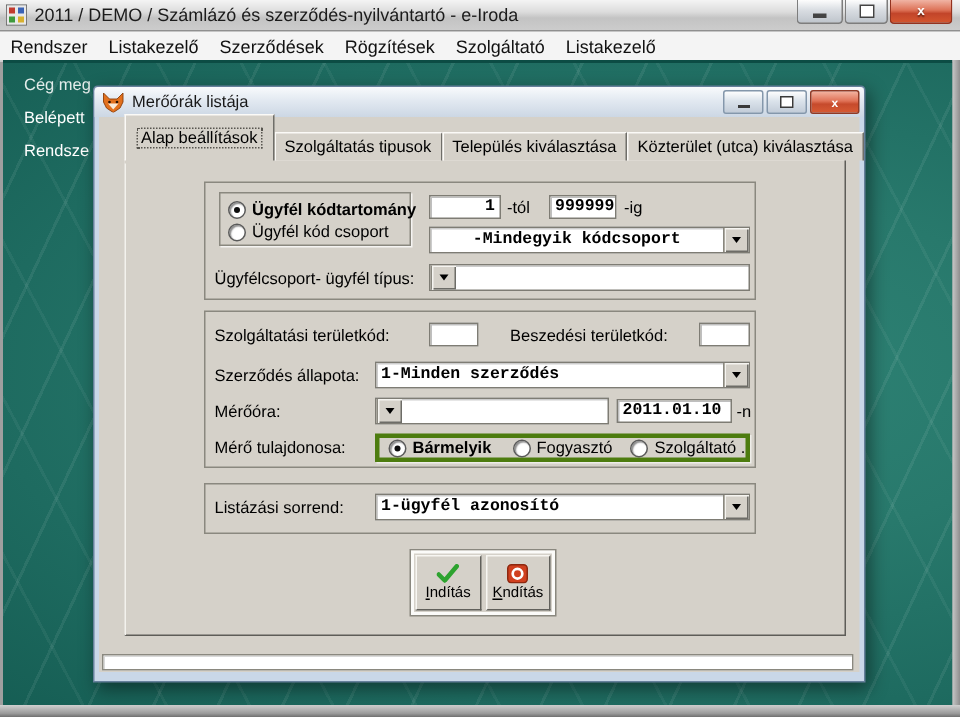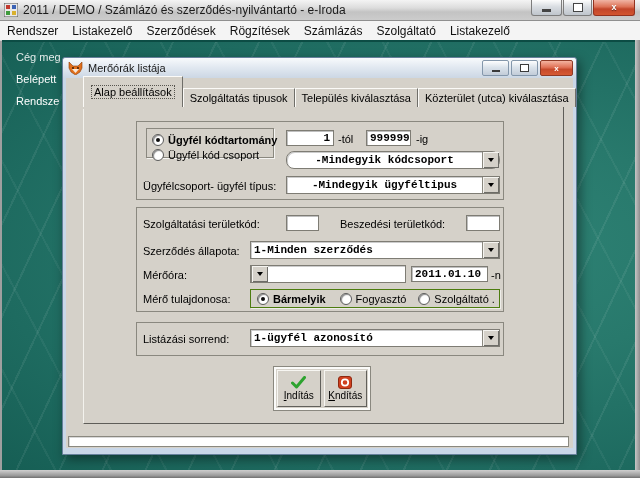--- a/index.html
+++ b/index.html
@@ -90,21 +90,21 @@
   
   .panel{
     position:absolute;left:17px;top:28px;width:479px;height:316px;z-index:2;
     background:#d5d1c9;border:1px solid;border-color:#f3f2ed #5e5d58 #5e5d58 #f3f2ed;
   }
   .group{position:absolute;left:52px;width:366px;border:1px solid #8a887f;}
   .g1{top:14px;height:77px;}
   .g2{top:100px;height:103px;}
   .g3{top:215px;height:32px;}
   .subbox{
-    position:absolute;left:9px;top:6px;width:128px;height:30px;
+    position:absolute;left:9px;top:6px;width:128px;height:36px;
     border:1px solid #8a887f;box-shadow:1px 1px 0 rgba(255,255,255,.75);
     padding:3px 0 0 5px;box-sizing:border-box;
   }
   .radio-row{display:flex;align-items:center;gap:4px;font-size:11px;height:15px;white-space:nowrap;}
   .radio-row.bold{font-weight:bold;}
   .rb{width:10px;height:10px;border-radius:50%;background:#fff;flex:0 0 auto;
     border:1px solid #5a5a5a;box-shadow:inset 1px 1px 1px rgba(0,0,0,.45);}
   .rb.on::after{content:"";display:block;width:4px;height:4px;margin:3px;border-radius:50%;background:#0d0d0d;}
   .lbl{position:absolute;font-size:11px;color:#000;white-space:nowrap;}
   .mono{font-family:"Liberation Mono","DejaVu Sans Mono",monospace;font-weight:bold;font-size:11px;}
@@ -122,21 +122,21 @@
   .dd .val{flex:1;display:flex;align-items:center;padding:0 3px;white-space:nowrap;overflow:hidden;}
   .dd.center .val{justify-content:center;}
   .dd .btn{
     width:16px;background:#d5d1c9;border-left:1px solid #8a887f;flex:0 0 auto;
     box-shadow:inset 1px 1px 0 #f5f4f0,inset -1px -1px 0 #6d6c67;
     display:flex;align-items:center;justify-content:center;
   }
   .arrow{width:0;height:0;border-left:3px solid transparent;border-right:3px solid transparent;border-top:4px solid #000;}
   .owner-panel{
     position:absolute;left:113px;top:81px;width:250px;height:19px;
-    border:1px solid #4d7c0f;box-shadow:1px 1px 0 rgba(255,255,255,.6);
+    border:3px solid #4d7c0f;box-shadow:1px 1px 0 rgba(255,255,255,.6);
     display:flex;align-items:center;box-sizing:border-box;padding-left:6px;
   }
   .owner-panel .radio-row{margin-right:0;}
   .sp1{width:14px;} .sp2{width:12px;}
   
   .actions{
     position:absolute;left:190px;top:260px;width:96px;height:43px;box-sizing:border-box;
     background:#d5d1c9;border:2px solid #fbfbf9;box-shadow:0 0 0 1px #8a887f;
     display:flex;gap:3px;padding:1px;
   }
@@ -175,21 +175,20 @@
         <span>x</span>
       </div>
   </div>
 </div>
 
 <div class="menubar">
   <span class="menu-item">Rendszer</span>
   <span class="menu-item">Listakezelő</span>
   <span class="menu-item">Szerződések</span>
   <span class="menu-item">Rögzítések</span>
-  <span class="menu-item">Számlázás</span>
   <span class="menu-item">Szolgáltató</span>
   <span class="menu-item">Listakezelő</span>
 </div>
 
 <div class="desktop">
   <div class="bg-label l1">Cég meg</div>
   <div class="bg-label l2">Belépett</div>
   <div class="bg-label l3">Rendsze</div>
 </div>
 <div class="frame-right"></div>
@@ -249,30 +248,29 @@
         </div>
         <div class="tfield right mono" style="left:149px;top:8px;width:48px;">
           <span>1</span>
         </div>
         <div class="lbl" style="left:201px;top:11px;">-tól</div>
         <div class="tfield mono" style="left:229px;top:8px;width:45px;">
           <span>999999</span>
         </div>
         <div class="lbl" style="left:279px;top:11px;">-ig</div>
 
-        <div class="dd mono center" style="left:149px;top:29px;width:214px;border-radius:8px;">
+        <div class="dd mono center" style="left:149px;top:29px;width:214px;">
           <span class="val">-Mindegyik kódcsoport</span>
           <span class="btn">
               <span class="arrow"></span>
             </span>
         </div>
 
         <div class="lbl" style="left:6px;top:58px;">Ügyfélcsoport- ügyfél típus:</div>
         <div class="dd mono center" style="left:149px;top:54px;width:214px;">
-          <span class="val">-Mindegyik ügyféltipus</span>
           <span class="btn">
               <span class="arrow"></span>
             </span>
         </div>
       </div>
 
       <div class="group g2">
         <div class="lbl" style="left:6px;top:10px;">Szolgáltatási területkód:</div>
         <div class="tfield mono" style="left:149px;top:7px;width:33px;">
           <span></span>

